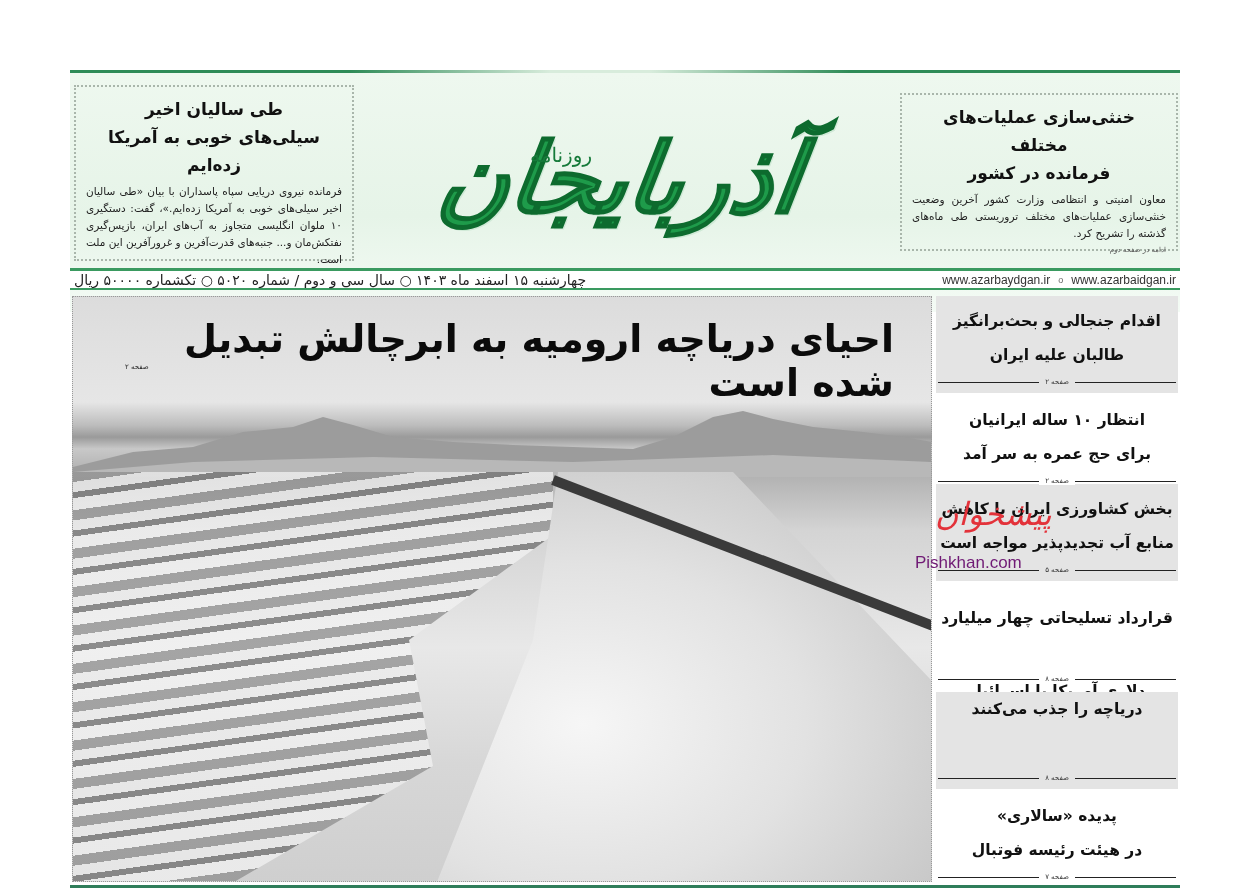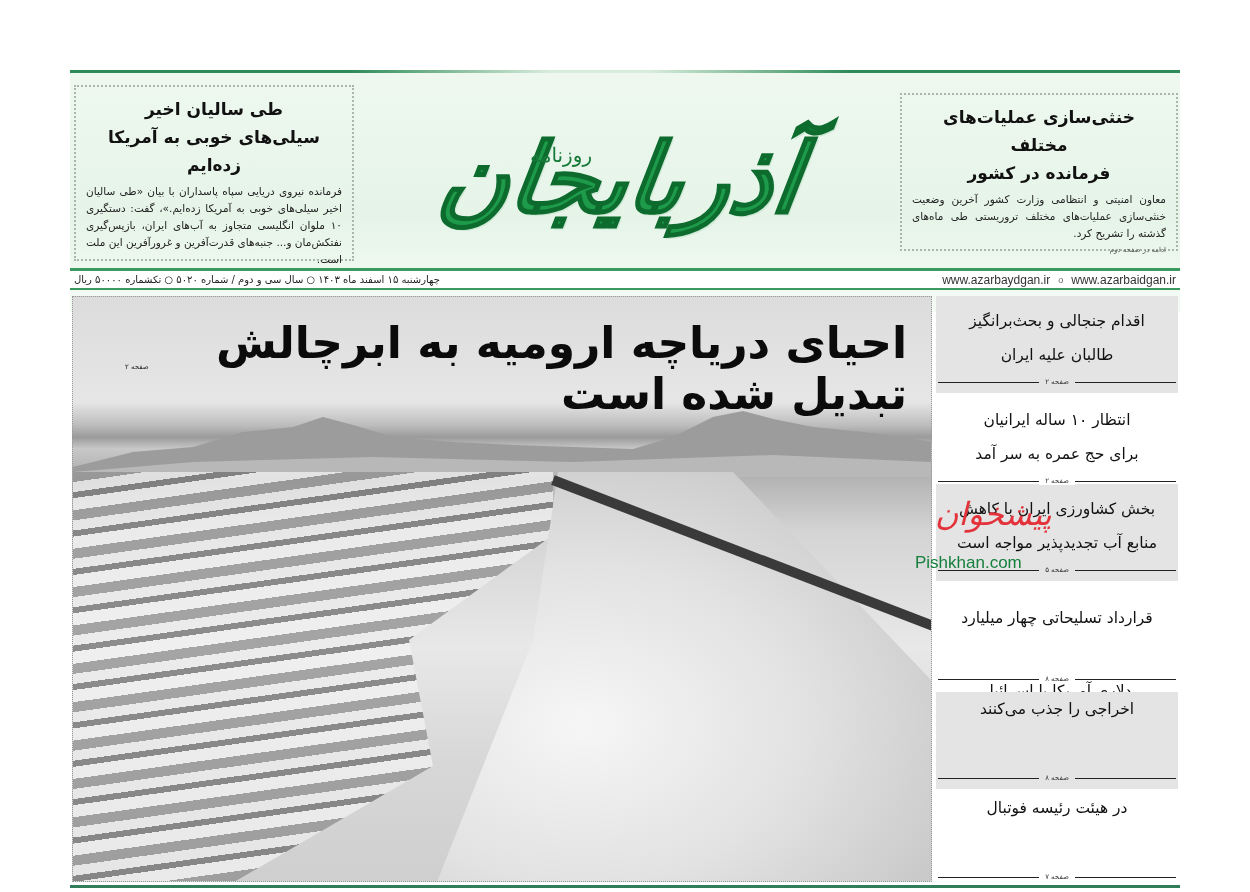--- a/index.html
+++ b/index.html
@@ -46,21 +46,21 @@
     position: absolute; left: 120px; top: 70px;
     font-family: "DejaVu Serif", serif; font-size: 20px; color: #167a3a;
   }
 
   
   .info-strip {
     position: absolute; left: 0; top: 198px; width: 1110px; height: 22px;
     border-top: 3px solid #3a9a60; border-bottom: 2px solid #3a9a60; background: #fff;
     display: flex; justify-content: space-between; align-items: center; padding: 0 4px;
   }
-  .info-left { font-size: 10px; color: #222; direction: rtl; }
+  .info-left { font-size: 14px; color: #222; direction: rtl; }
   .info-right { font-family: "Liberation Sans", sans-serif; font-size: 12px; color: #333; display: flex; gap: 8px; align-items: center; }
   .info-sep { font-size: 9px; color: #666; }
 
   
   .hero {
     position: absolute; left: 2px; top: 226px; width: 860px; height: 586px;
     border: 1px dotted #999; overflow: hidden;
     background:
       linear-gradient(180deg, #dcdcdc 0%, #e6e6e6 18%, #bcbcbc 22%, #9a9a9a 24%, #c8c8c8 26%, #b0b0b0 30%, #d4d4d4 40%, #e8e8e8 60%, #d7d7d7 80%, #cfcfcf 100%);
   }
@@ -76,52 +76,52 @@
   .hero-salt {
     position: absolute; left: 360px; top: 175px; width: 500px; height: 420px;
     background: radial-gradient(ellipse at 30% 60%, #f6f6f6 0%, #e2e2e2 45%, #bdbdbd 100%);
     clip-path: polygon(25% 0, 60% 0, 100% 50%, 100% 100%, 0 100%, 20% 40%);
   }
   .hero-road {
     position: absolute; left: 480px; top: 178px; width: 520px; height: 10px;
     background: #3a3a3a; transform-origin: left center; transform: rotate(21deg);
   }
   .hero-title {
-    position: absolute; left: 44px; top: 20px; width: 790px; direction: rtl; text-align: right;
-    font-family: "DejaVu Sans", sans-serif; font-weight: bold; font-size: 44px; color: #0b0b0b; letter-spacing: -0.5px;
+    position: absolute; left: 31px; top: 20px; width: 790px; direction: rtl; text-align: right;
+    font-family: "DejaVu Sans", sans-serif; font-weight: bold; font-size: 38px; color: #0b0b0b; letter-spacing: -0.5px;
   }
   .hero-page { position: absolute; left: 52px; top: 66px; font-size: 7px; color: #222; direction: rtl; }
 
   
   .news-col { position: absolute; left: 866px; top: 226px; width: 242px; height: 596px; }
   .news-item {
     position: absolute; left: 0; width: 242px; height: 97px; direction: rtl; text-align: center;
   }
   .news-item.shade { background: #e4e4e4; }
   .news-title {
-    font-family: "DejaVu Sans", sans-serif; font-weight: normal; font-size: 15.5px; line-height: 34px; color: #111; padding-top: 8px;
+    font-family: "DejaVu Sans", sans-serif; font-weight: bold; font-size: 15.5px; line-height: 34px; color: #111; padding-top: 8px;
   }
   .news-rule {
     position: absolute; left: 2px; right: 2px; bottom: 6px; height: 10px;
     display: flex; align-items: center; justify-content: center;
   }
   .news-rule::before {
     content: ""; position: absolute; left: 0; right: 0; top: 5px; height: 1px; background: #222;
   }
   .news-page {
     position: relative; z-index: 1; background: inherit; padding: 0 6px; font-size: 7px; color: #333;
   }
   .news-item.shade .news-page { background: #e4e4e4; }
   .news-item:not(.shade) .news-page { background: #fff; }
 
   .watermark {
     position: absolute; left: 845px; top: 405px; width: 130px; height: 90px; pointer-events: none; margin-top: 20px;
   }
   .wm-fa { position: absolute; left: 20px; top: 0; font-family: "DejaVu Serif", serif; font-style: italic; font-size: 32px; color: #e3323a; direction: rtl; }
-  .wm-en { position: absolute; left: 0; top: 58px; font-family: "Liberation Sans", sans-serif; font-size: 17px; color: #15803d; }
+  .wm-en { position: absolute; left: 0; top: 58px; font-family: "Liberation Sans", sans-serif; font-size: 17px; color: #701a75; }
 
   .footer-rule { position: absolute; left: 0; top: 815px; width: 1110px; height: 3px; background: #2f7d5a; }
 </style>
 </head>
 <body>
 
 <div class="page">
 
   <div class="masthead">
     <div class="teaser left">
@@ -188,26 +188,27 @@
         </div>
     </div>
     <div class="news-item" style="top:297px;">
       <div class="news-title">قرارداد تسلیحاتی چهار میلیارد</div>
       <div class="news-title" style="padding-top:0;margin-top:39px;">دلاری آمریکا با اسرائیل</div>
       <div class="news-rule">
           <span class="news-page">صفحه ۸</span>
         </div>
     </div>
     <div class="news-item shade" style="top:396px;">
-      <div class="news-title" style="padding-top:0;">اخراجی را جذب می‌کنند</div>
+      <div class="news-title" style="padding-top:0;">دریاچه را جذب می‌کنند</div>
       <div class="news-rule">
           <span class="news-page">صفحه ۸</span>
         </div>
     </div>
     <div class="news-item" style="top:495px;">
+      <div class="news-title">پدیده «سالاری»</div>
       <div class="news-title" style="padding-top:0;">در هیئت رئیسه فوتبال</div>
       <div class="news-rule">
           <span class="news-page">صفحه ۷</span>
         </div>
     </div>
   </div>
 
   <div class="watermark">
     <span class="wm-fa">پیشخوان</span>
     <span class="wm-en">Pishkhan.com</span>

